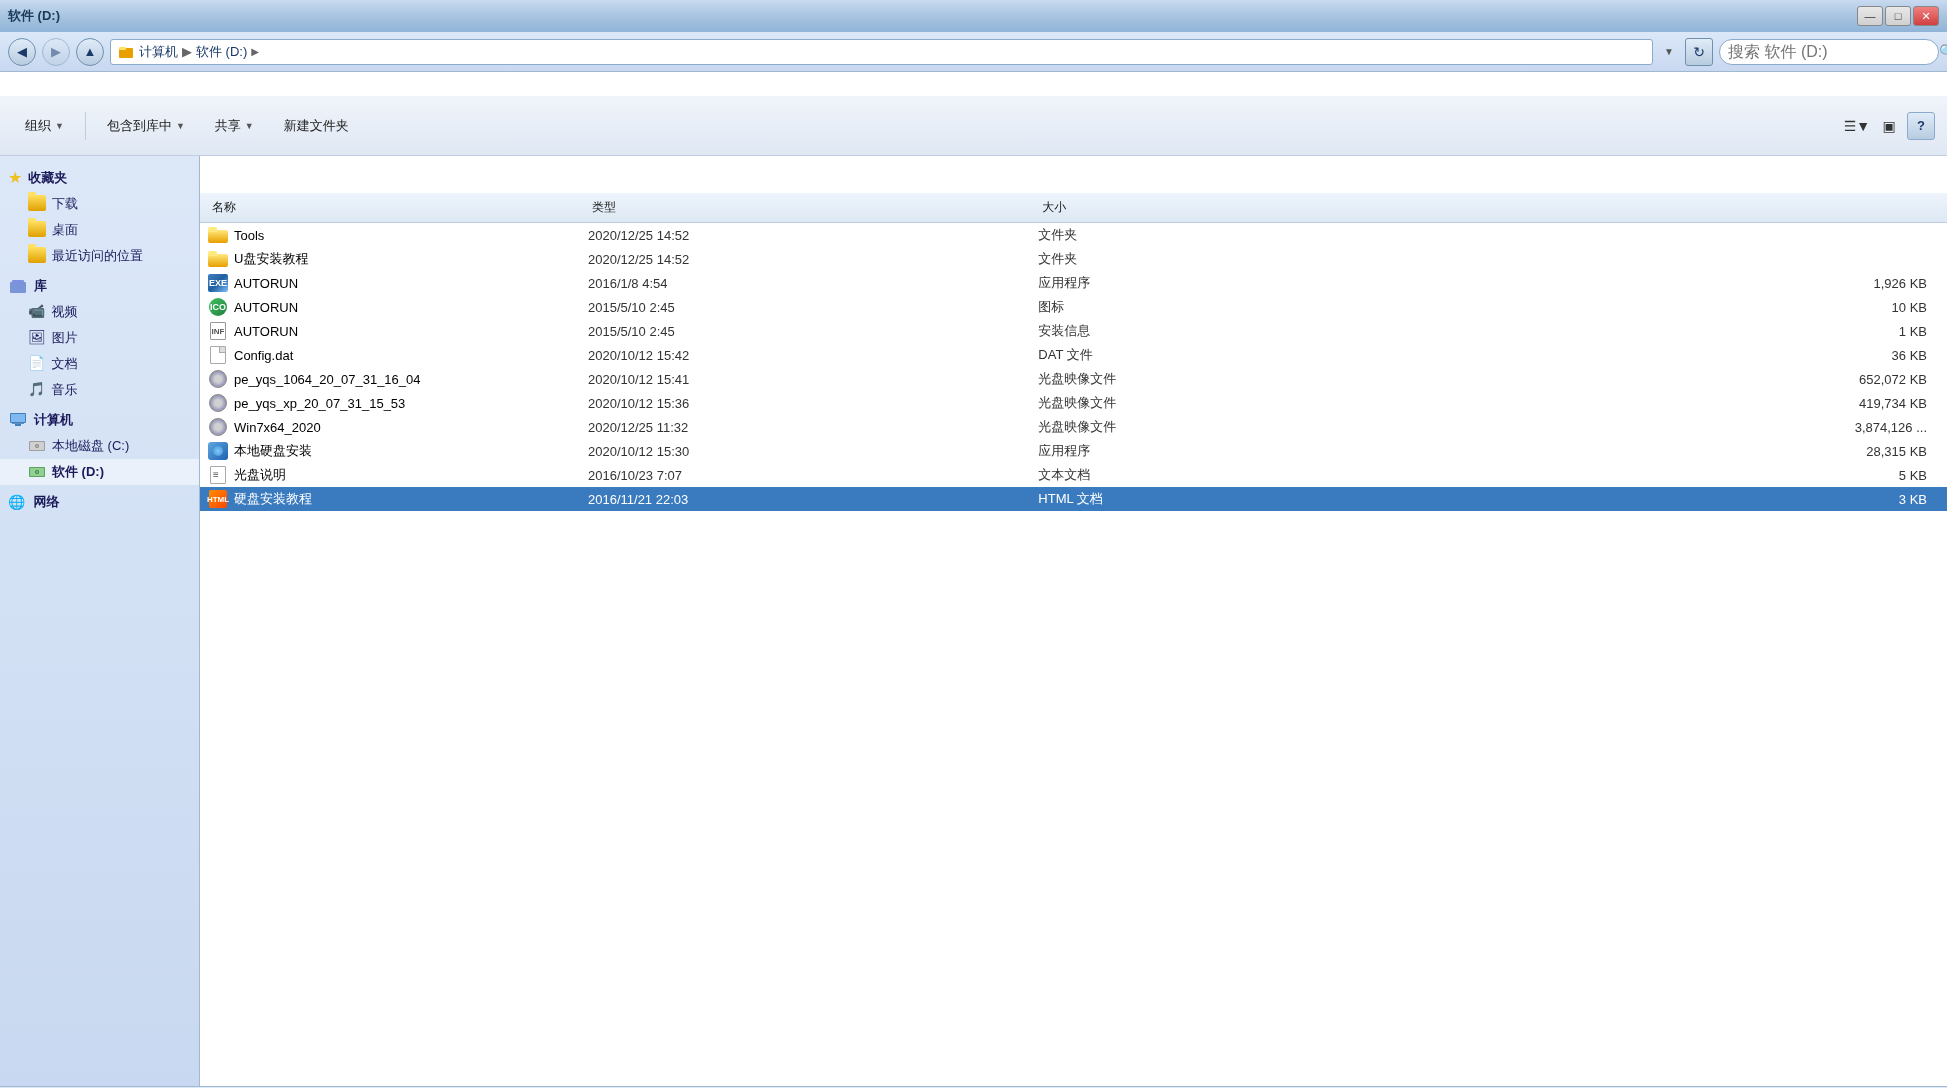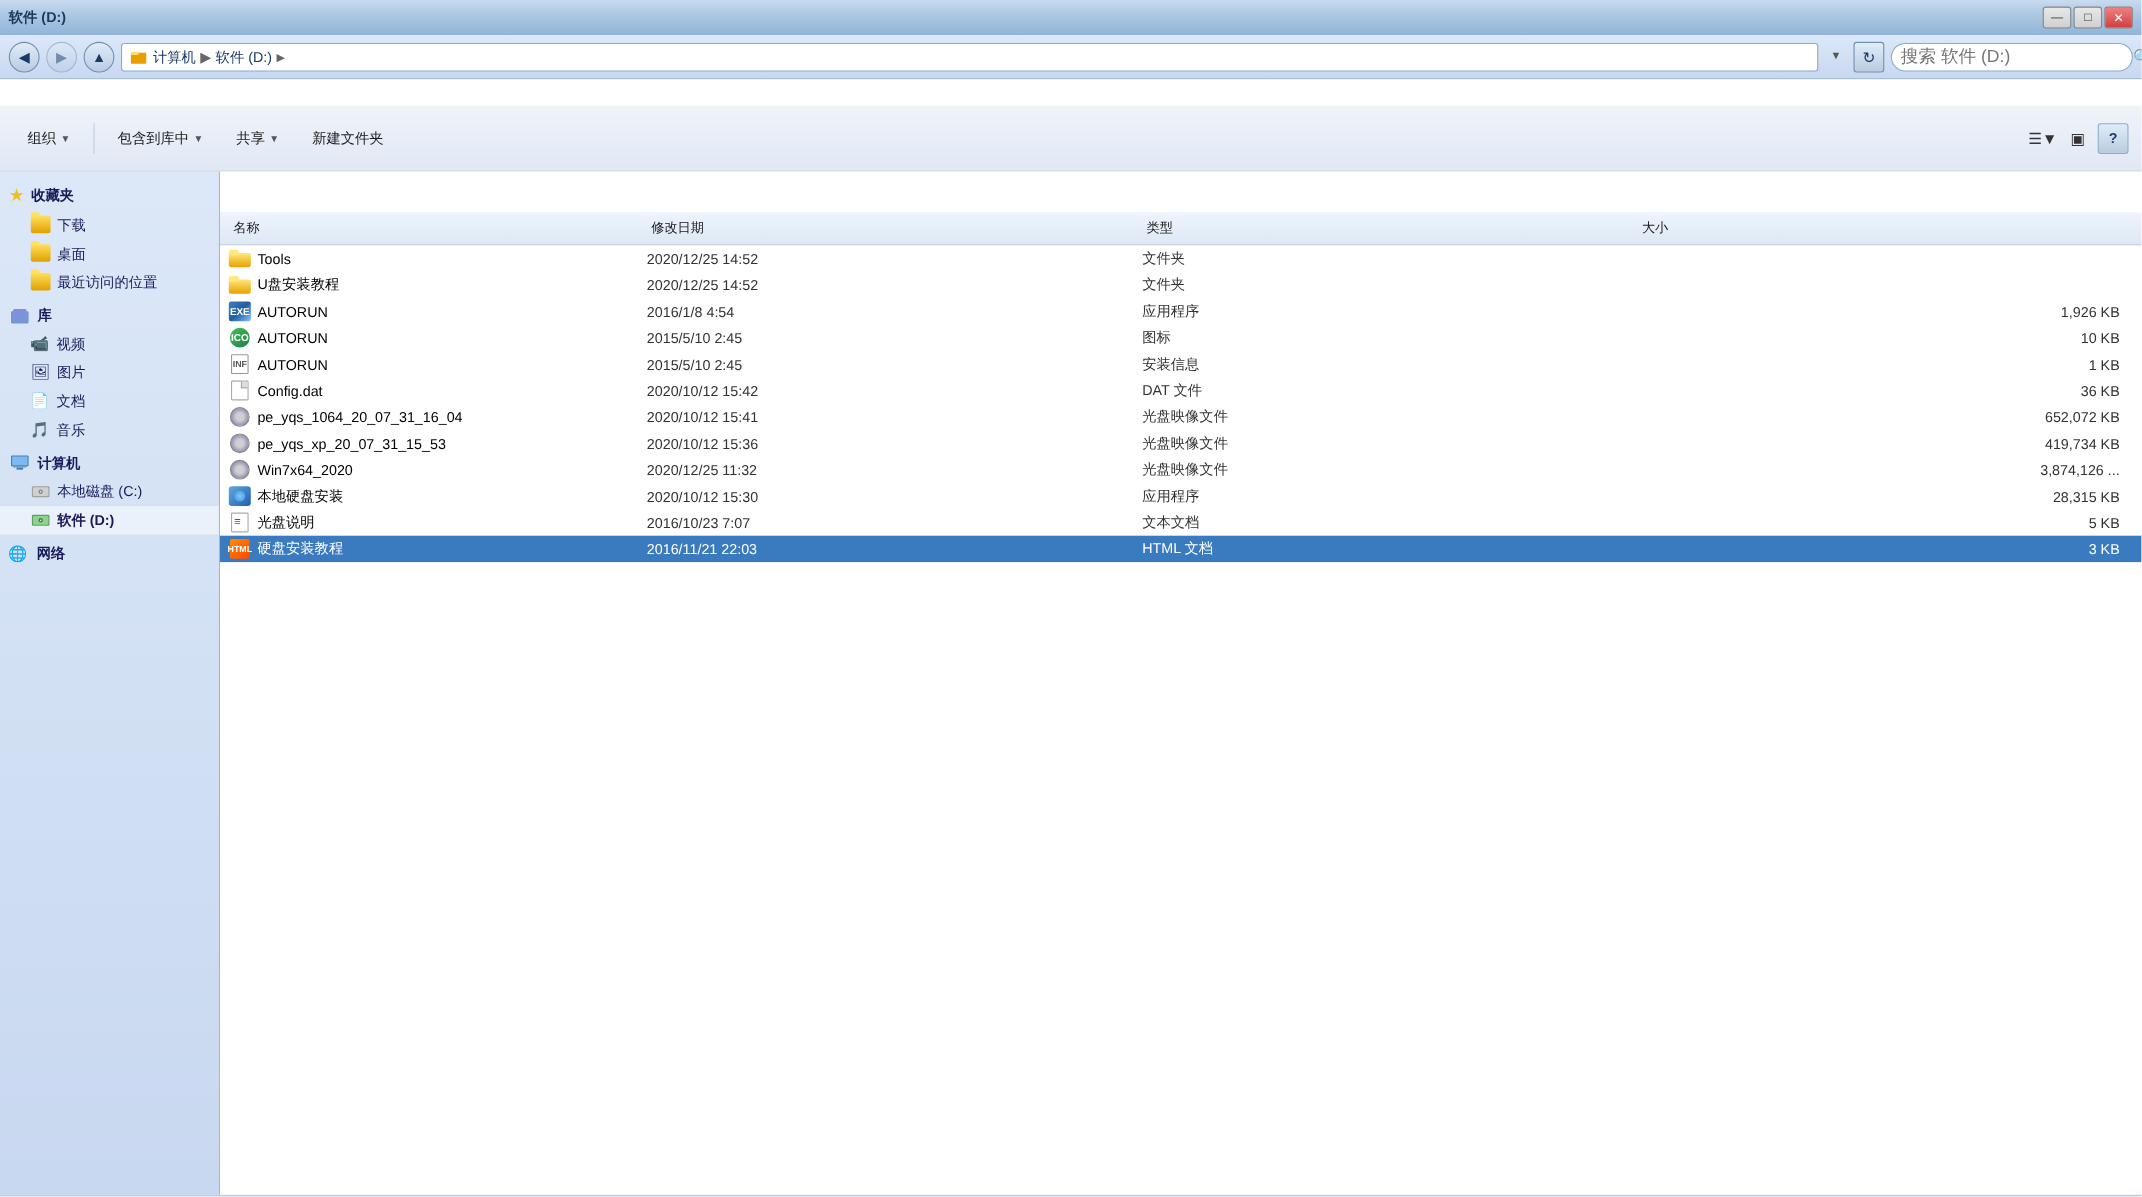--- a/index.html
+++ b/index.html
@@ -738,21 +738,20 @@
         <span style="font-size:14px; margin-right:2px;">🌐</span>
         <span class="sidebar-section-title">网络</span>
       </div>
     </div>
   </div>
 
   <div class="content-area">
 
     <div class="column-header">
       <div class="col-header">名称</div>
-      <div class="col-header">修改日期</div>
       <div class="col-header">类型</div>
       <div class="col-header">大小</div>
     </div>
 
     <ul class="file-list" id="file-list">
     <li class="file-row">
       <div class="file-name-cell">
         <div class="file-icon">
               <div class="icon-folder"></div>
             </div>

